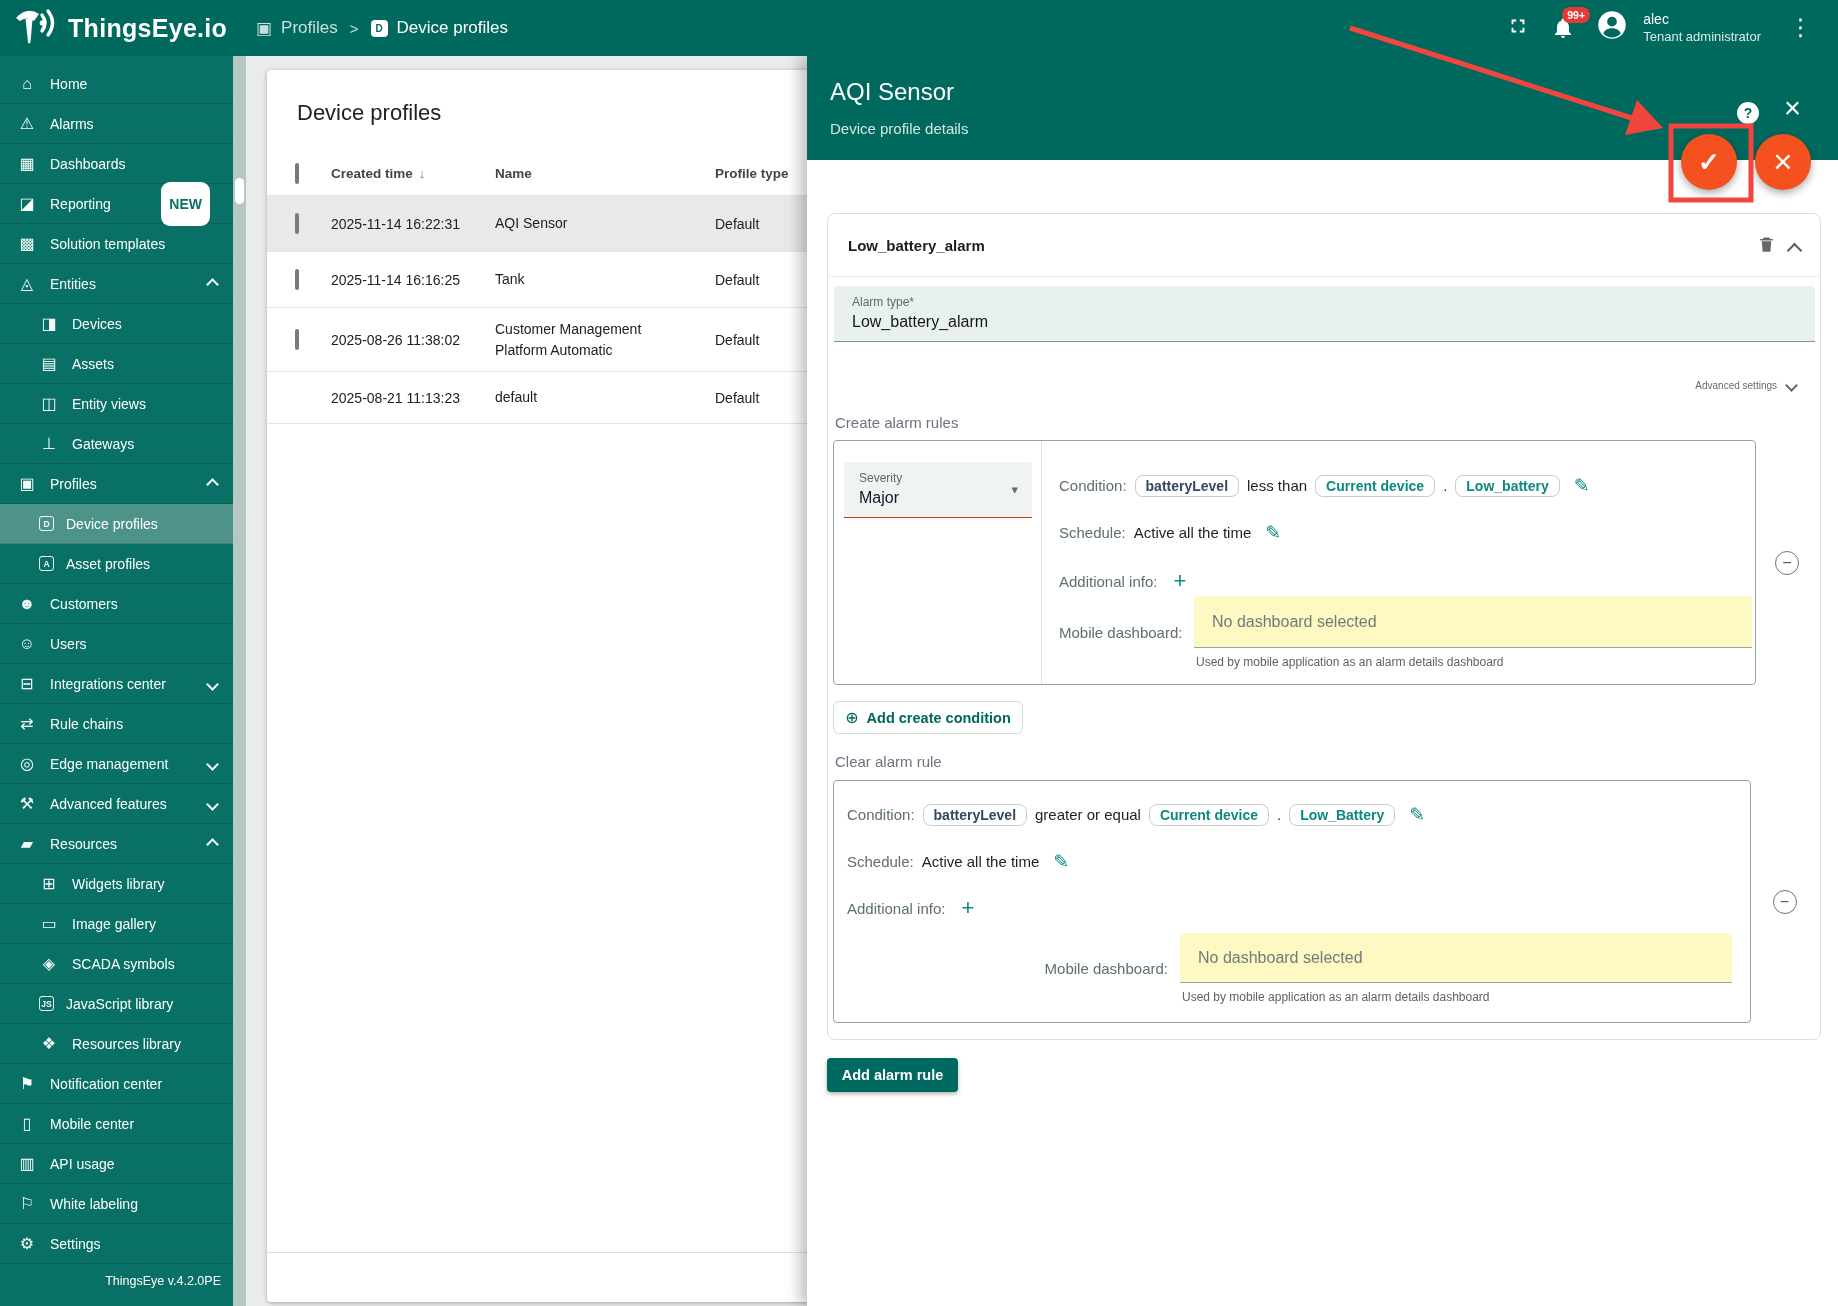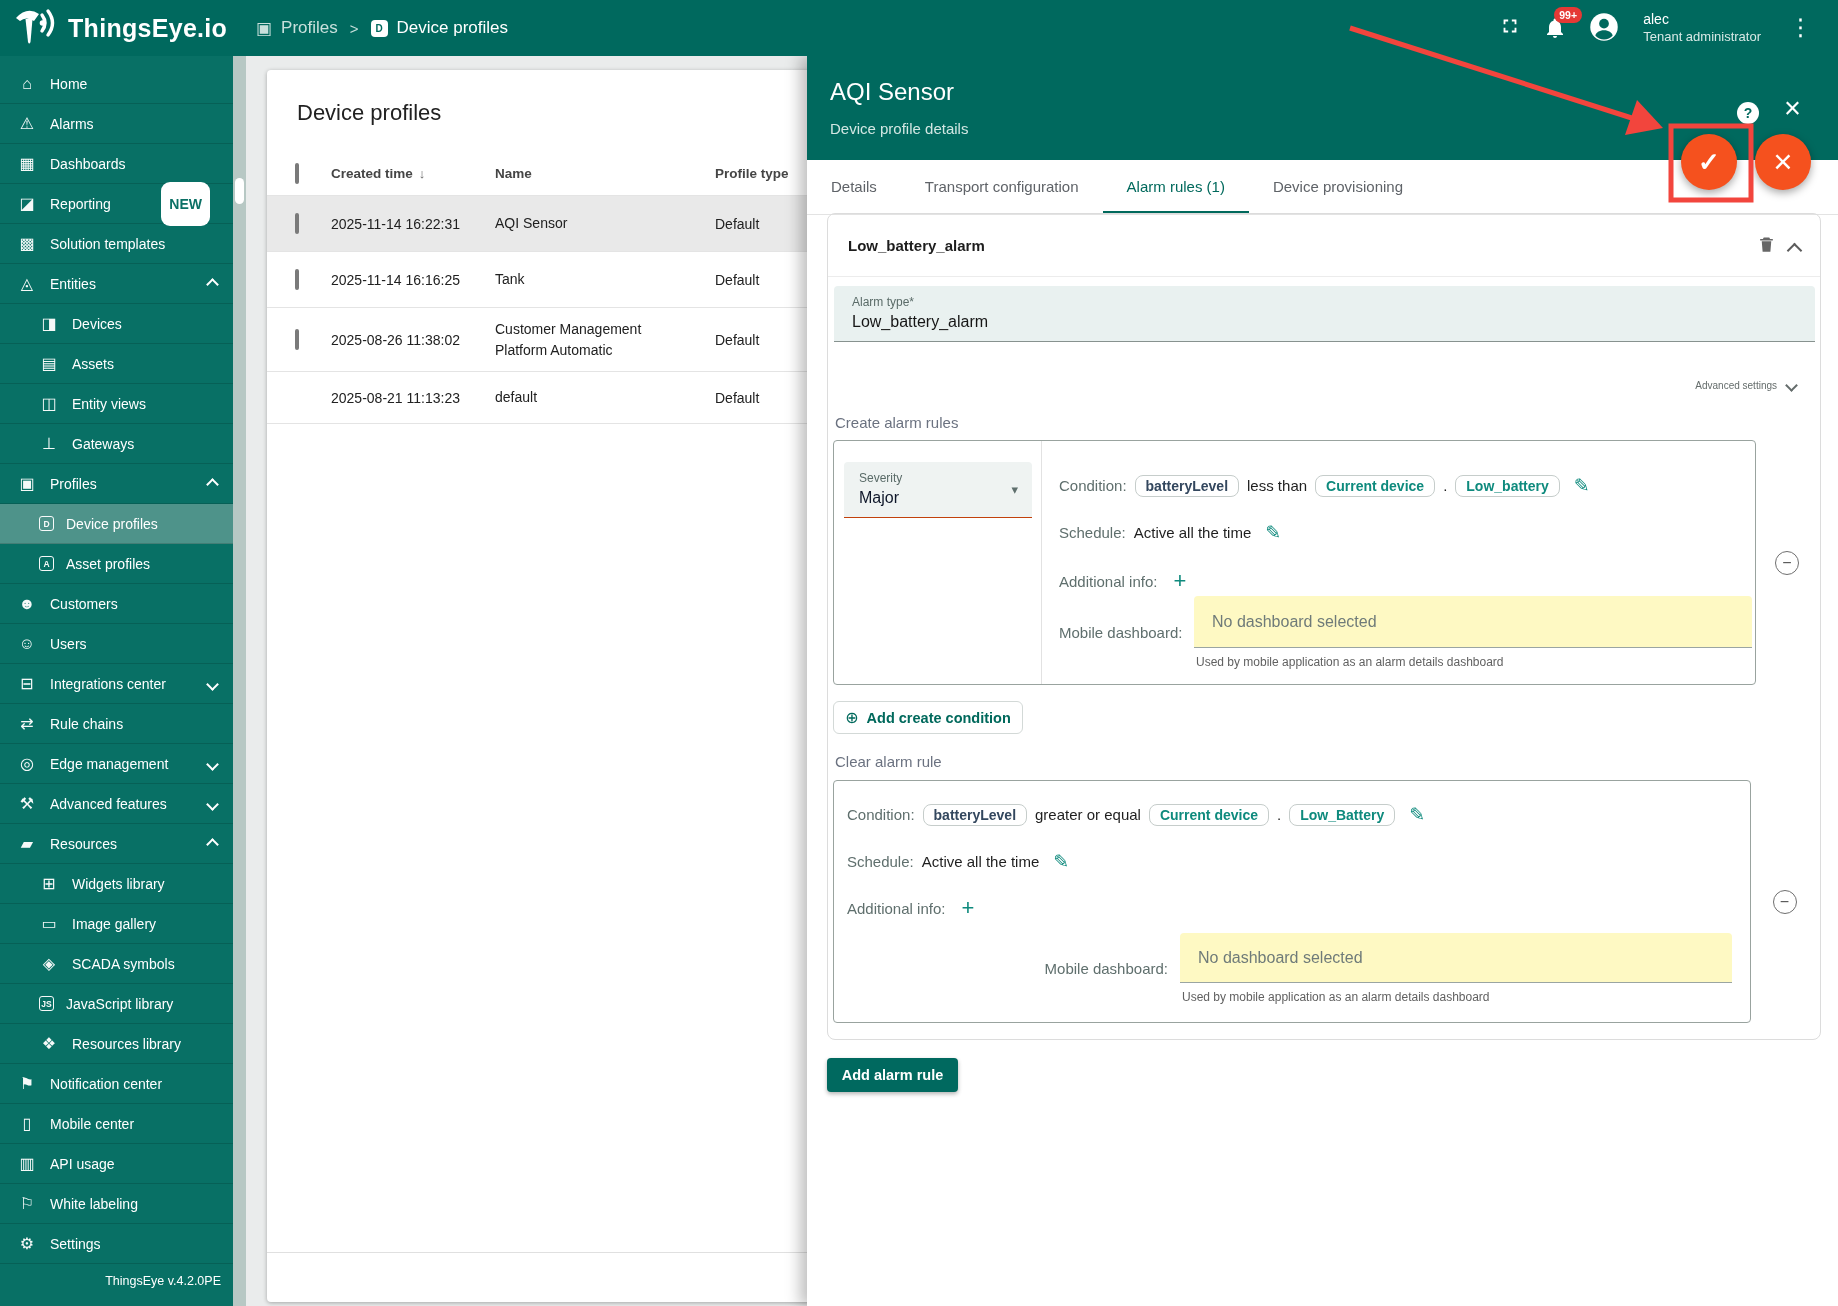--- a/index.html
+++ b/index.html
@@ -10,21 +10,21 @@
   .logo-text{font-size:25px;font-weight:700;letter-spacing:.3px}
   .crumbs{display:flex;align-items:center;gap:12px;padding-left:16px;font-size:17px}
   .crumb{display:flex;align-items:center;gap:9px}
   .crumb.dim{color:#c8e0dc}
   .crumb-ic{font-size:17px}
   .crumb-sep{color:#c8e0dc;font-size:15px}
   .crumb-d{width:17px;height:17px;background:#fff;color:#00695E;border-radius:4px;font-size:10px;font-weight:700;display:flex;align-items:center;justify-content:center}
   .top-right{margin-left:auto;display:flex;align-items:center;gap:22px;padding-right:20px}
   .bell-wrap{position:relative;width:24px;height:24px}
   .badge99{position:absolute;top:-9px;left:11px;background:#E53935;color:#fff;font-size:10.5px;font-weight:700;border-radius:10px;padding:3px 5px;line-height:1}
-  .user-block{display:flex;align-items:flex-end;gap:24px}
+  .user-block{display:flex;align-items:flex-start;gap:16px}
   .user-txt{line-height:1.3}
   .user-name{font-size:14px}
   .user-role{font-size:13px;color:#d7e9e6}
   .kebab{font-size:23px;padding:0 6px;line-height:1}
   
   .sidebar{position:absolute;top:56px;left:0;width:233px;height:1250px;background:#087065;z-index:15;padding-top:8px;box-sizing:border-box}
   .si{height:40px;display:flex;align-items:center;padding:0 10px 0 17px;color:#fff;font-size:14px;font-weight:500;border-bottom:1px solid rgba(0,0,0,.14);box-sizing:border-box}
   .si.active{background:#4E938A}
   .si-ic{width:20px;margin-right:13px;font-size:16px;text-align:center;flex:0 0 auto;opacity:.96}
   .si.child{padding-left:39px}
@@ -345,26 +345,20 @@
   <div class="drawer">
     <div class="d-head">
       <div class="d-title">AQI Sensor</div>
       <div class="d-sub">Device profile details</div>
       <div class="help">?</div>
       <div class="d-close">×</div>
     </div>
     <div class="fab check">✓</div>
     <div class="fab xmark">×</div>
 
-    <div class="d-tabs">
-      <div class="tab">Details</div>
-      <div class="tab">Transport configuration</div>
-      <div class="tab active">Alarm rules (1)</div>
-      <div class="tab">Device provisioning</div>
-    </div>
 
     <div class="acard">
       <div class="acard-head">
         <span class="acard-title">Low_battery_alarm</span>
         <span class="trash">
           <svg width="19" height="21" viewBox="0 0 24 24">
               <path d="M6 8l1.1 13h9.8L18 8H6zm9.5-5l1 2H20v2H4V5h3.5l1-2h7z" fill="#676767"></path>
             </svg>
         </span>
         <span class="collapse"><i class="chev up"></i></span>

